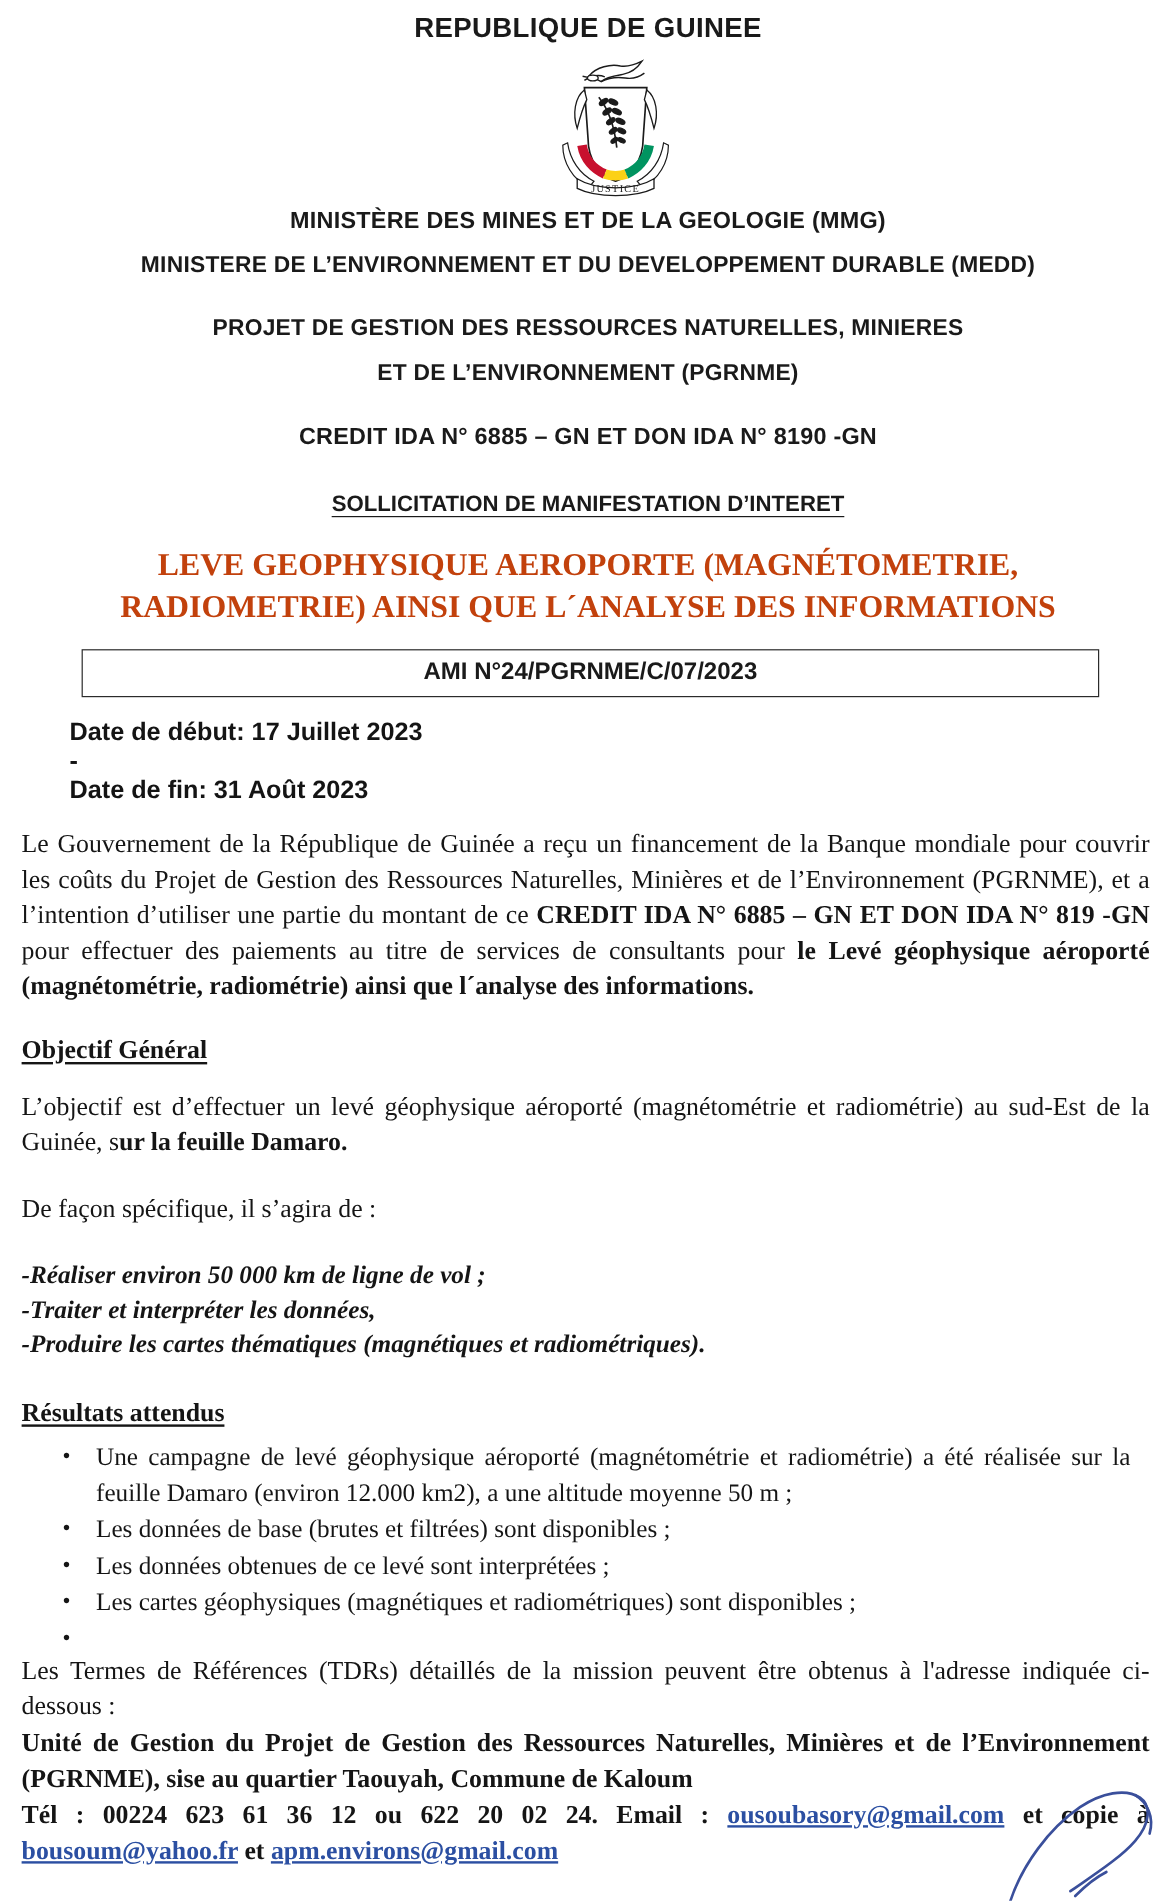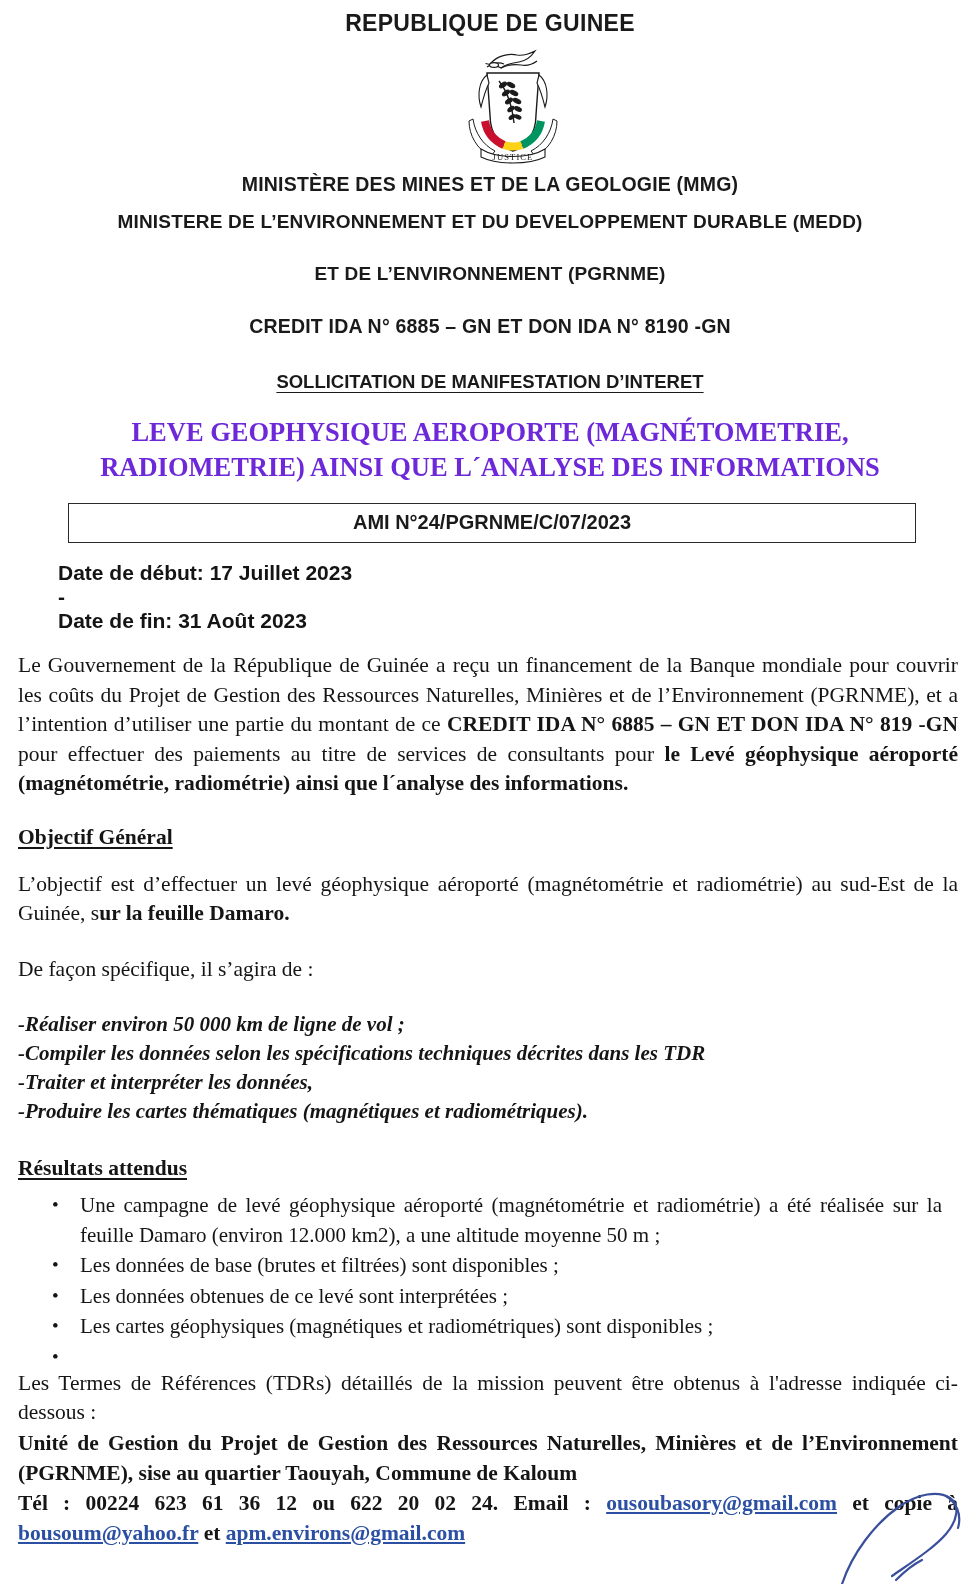--- a/index.html
+++ b/index.html
@@ -67,21 +67,21 @@
   }
 
   .maintitle {
     text-align: center;
     font-family: "Liberation Serif", serif;
     font-weight: bold;
     font-size: 26.5px;
     line-height: 35px;
     margin-top: 22px;
     padding: 0 43px;
-    color: #6d28d9;
+    color: #c2410c;
   }
 
   .ami-box {
     margin: 18px 64px 0 68px;
     border: 1.6px solid #2b2b2b;
     text-align: center;
     font-family: "Liberation Sans", sans-serif;
     font-weight: bold;
     font-size: 20px;
     padding: 7px 0 8px 0;
@@ -237,20 +237,21 @@
 
       <path d="M24 106 C40 116, 72 116, 88 106 L88 114 C72 122, 40 122, 24 114 Z" fill="#ffffff" stroke="#1b1b1b" stroke-width="1.1"></path>
       <text x="56" y="117" font-family="Liberation Serif, serif" font-size="8.5" text-anchor="middle" fill="#1b1b1b" letter-spacing="1.1">JUSTICE</text>
     </svg>
   </div>
 
   <div class="ministries">
     <div class="min-line">MINISTÈRE DES MINES ET DE LA GEOLOGIE (MMG)</div>
     <div class="min-line l2">MINISTERE DE L’ENVIRONNEMENT ET DU DEVELOPPEMENT DURABLE (MEDD)</div>
     <div class="gap-sm"></div>
+    <div class="proj-line">PROJET DE GESTION DES RESSOURCES NATURELLES, MINIERES</div>
     <div class="proj-line">ET DE L’ENVIRONNEMENT (PGRNME)</div>
     <div class="gap-sm"></div>
     <div class="credit-line">CREDIT IDA N° 6885 – GN ET DON IDA N° 8190 -GN</div>
   </div>
 
   <div class="solicitation">SOLLICITATION DE MANIFESTATION D’INTERET</div>
 
   <div class="maintitle">
     <div>LEVE GEOPHYSIQUE AEROPORTE (MAGNÉTOMETRIE,</div>
     <div>RADIOMETRIE) AINSI QUE L´ANALYSE DES INFORMATIONS</div>
@@ -271,21 +272,20 @@
     <div class="sec-head">Objectif Général</div>
     <div class="spacer-20"></div>
     <p class="para"><span>L’objectif est d’effectuer un levé géophysique aéroporté (magnétométrie et radiométrie) au sud-Est de la Guinée, s</span><span class="b">ur la feuille Damaro.</span></p>
 
     <div class="spacer-26"></div>
     <p class="para">De façon spécifique, il s’agira de :</p>
 
     <div class="spacer-26"></div>
     <div class="dash-list">
       <div>-Réaliser environ 50 000 km de ligne de vol ;</div>
-      <div>-Compiler les données selon les spécifications techniques décrites dans les TDR</div>
       <div>-Traiter et interpréter les données,</div>
       <div>-Produire les cartes thématiques (magnétiques et radiométriques).</div>
     </div>
 
     <div class="sec-head" style="margin-top:30px;">Résultats attendus</div>
 
     <ul class="results">
       <li>
         <span class="bullet">•</span>
         <span>Une campagne de levé géophysique aéroporté (magnétométrie et radiométrie) a été réalisée sur la feuille Damaro (environ 12.000 km2), a une altitude moyenne 50 m ;</span>

